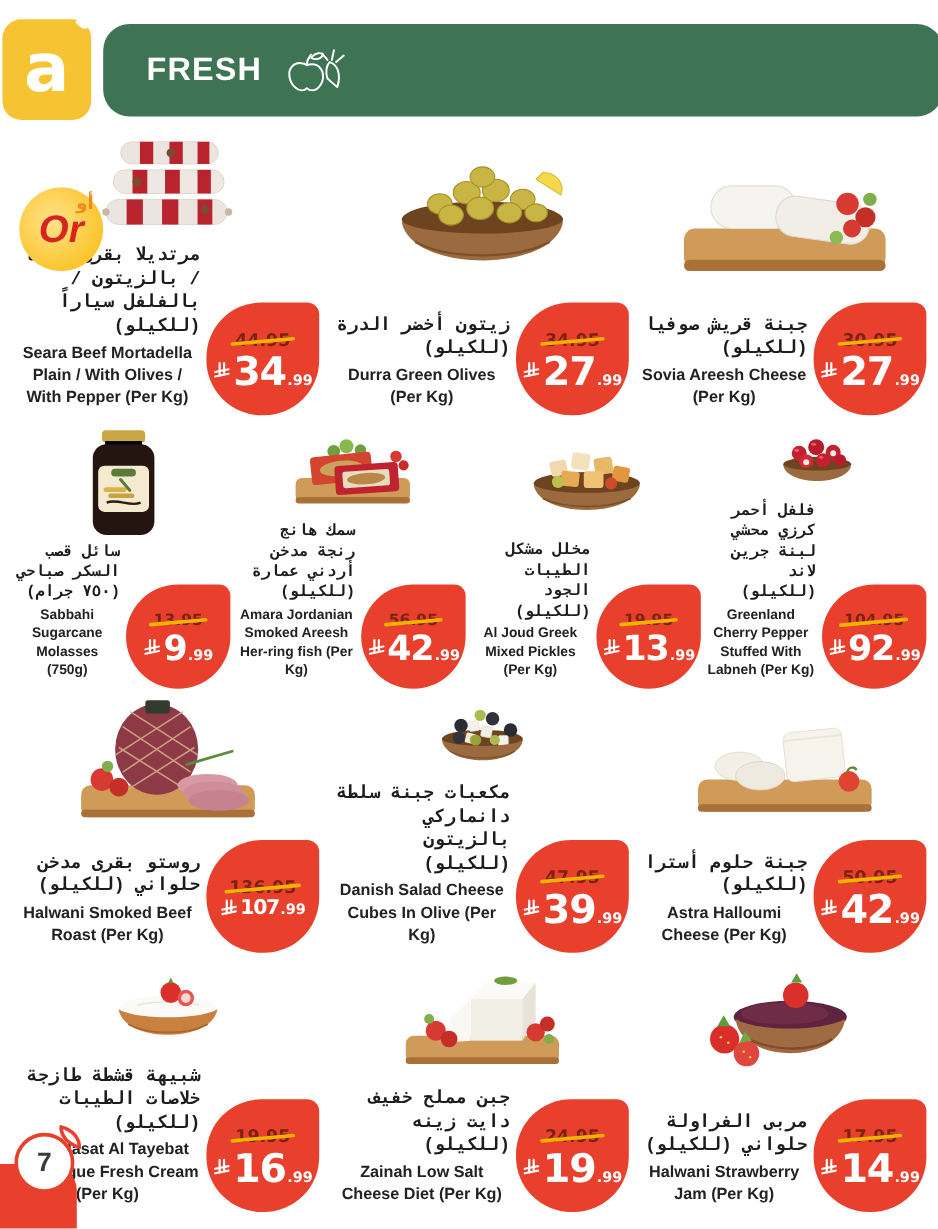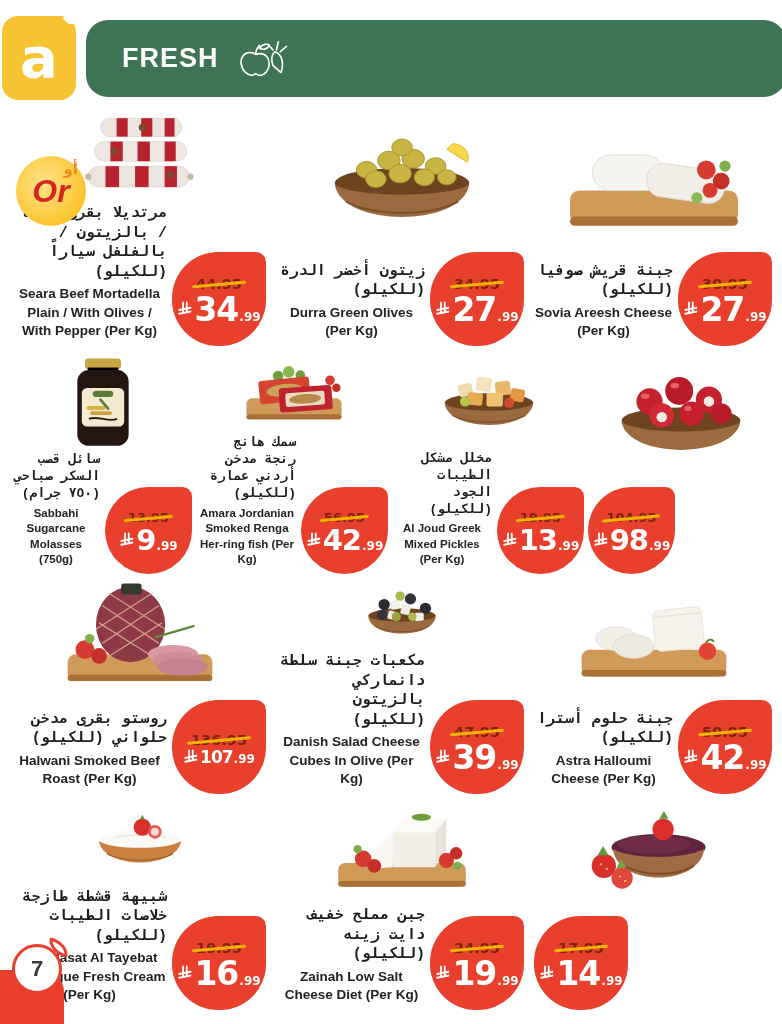--- a/index.html
+++ b/index.html
@@ -266,21 +266,21 @@
             <rect x="84" y="68" width="74" height="26" rx="4" fill="#e8dbc0"></rect>
             <ellipse cx="121" cy="81" rx="30" ry="9" fill="#b8884a"></ellipse>
           </g>
         <circle cx="168" cy="46" r="9" fill="#d63a31"></circle>
           <circle cx="180" cy="60" r="8" fill="#c62f28"></circle>
       </svg>
     </div>
     <div class="info">
       <div class="names">
         <div class="name-ar">سمك هانج رنجة مدخن أردني عمارة (للكيلو)</div>
-        <div class="name-en">Amara Jordanian Smoked Renga Her-ring fish (Per Kg)</div>
+        <div class="name-en">Amara Jordanian Smoked Areesh Her-ring fish (Per Kg)</div>
       </div>
       <div class="badge">
         <div class="old">56.95</div>
         <div class="new">
           <span class="sar"><svg viewBox="0 0 20 22">
                 <g stroke="#fff" stroke-width="2.4" fill="none" stroke-linecap="round">
                   <path d="M8 2 V16 M13 2 V13"></path>
                   <path d="M3 12 L18 9 M3 17 L18 14"></path>
                 </g>
               </svg></span>
@@ -344,30 +344,34 @@
           <circle cx="78" cy="68" r="14" fill="#d32836"></circle>
             <circle cx="78" cy="70" r="6" fill="#f3ece2"></circle>
           <circle cx="112" cy="66" r="14" fill="#c6202e"></circle>
             <ellipse cx="108" cy="60" rx="4" ry="3" fill="#e8606b"></ellipse>
           <circle cx="146" cy="66" r="12" fill="#b81b29"></circle>
         </g>
         <path d="M32 76 C40 118 160 118 168 76 C146 90 54 90 32 76 Z" fill="#9b6a3e"></path>
       </svg>
     </div>
     <div class="info">
+      <div class="names">
+        <div class="name-ar">فلفل أحمر كرزي محشي لبنة جرين لاند (للكيلو)</div>
+        <div class="name-en">Greenland Cherry Pepper Stuffed With Labneh (Per Kg)</div>
+      </div>
       <div class="badge">
         <div class="old">104.95</div>
         <div class="new">
           <span class="sar"><svg viewBox="0 0 20 22">
                 <g stroke="#fff" stroke-width="2.4" fill="none" stroke-linecap="round">
                   <path d="M8 2 V16 M13 2 V13"></path>
                   <path d="M3 12 L18 9 M3 17 L18 14"></path>
                 </g>
               </svg></span>
-          <span class="int">98</span>
+          <span class="int">92</span>
             <span class="dec">.99</span>
         </div>
       </div>
     </div>
   </div>
 
   <div class="card" style="left:12px;top:582px;width:256px;height:216px">
     <div class="img-area">
       <svg viewBox="0 0 200 150">
         <rect x="8" y="92" width="184" height="34" rx="10" fill="#d09a58"></rect>
@@ -575,20 +579,24 @@
           <path d="M50 88 L64 86 L56 76 Z" fill="#6fa844"></path>
         <g fill="#f3c94f">
             <circle cx="30" cy="82" r="1.4"></circle>
             <circle cx="38" cy="88" r="1.4"></circle>
             <circle cx="55" cy="98" r="1.4"></circle>
             <circle cx="62" cy="104" r="1.4"></circle>
           </g>
       </svg>
     </div>
     <div class="info">
+      <div class="names">
+        <div class="name-ar">مربى الفراولة حلواني (للكيلو)</div>
+        <div class="name-en">Halwani Strawberry Jam (Per Kg)</div>
+      </div>
       <div class="badge">
         <div class="old">17.95</div>
         <div class="new">
           <span class="sar"><svg viewBox="0 0 20 22">
                 <g stroke="#fff" stroke-width="2.4" fill="none" stroke-linecap="round">
                   <path d="M8 2 V16 M13 2 V13"></path>
                   <path d="M3 12 L18 9 M3 17 L18 14"></path>
                 </g>
               </svg></span>
           <span class="int">14</span>

